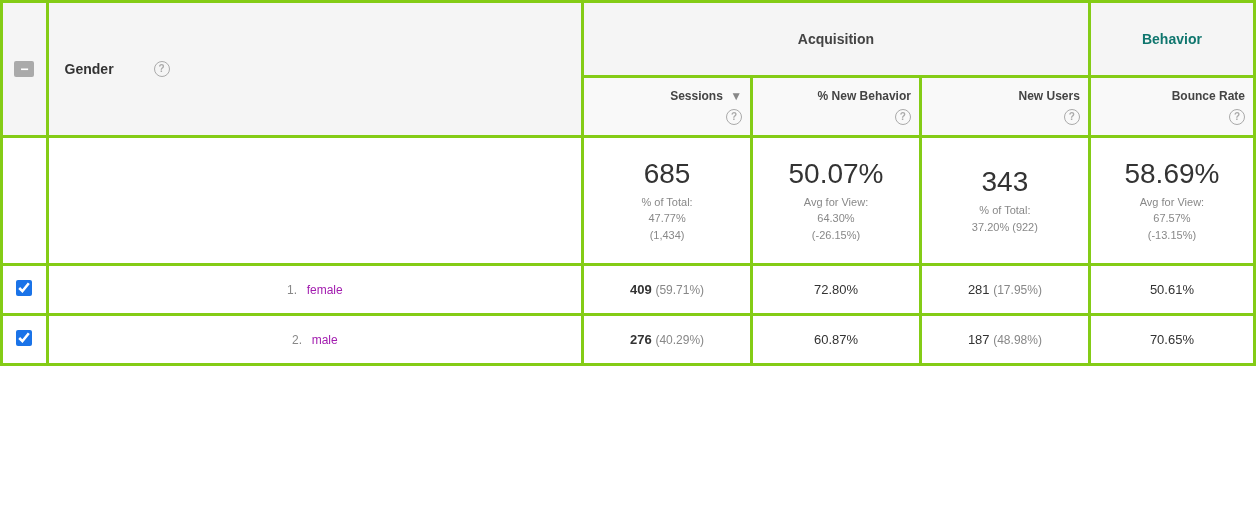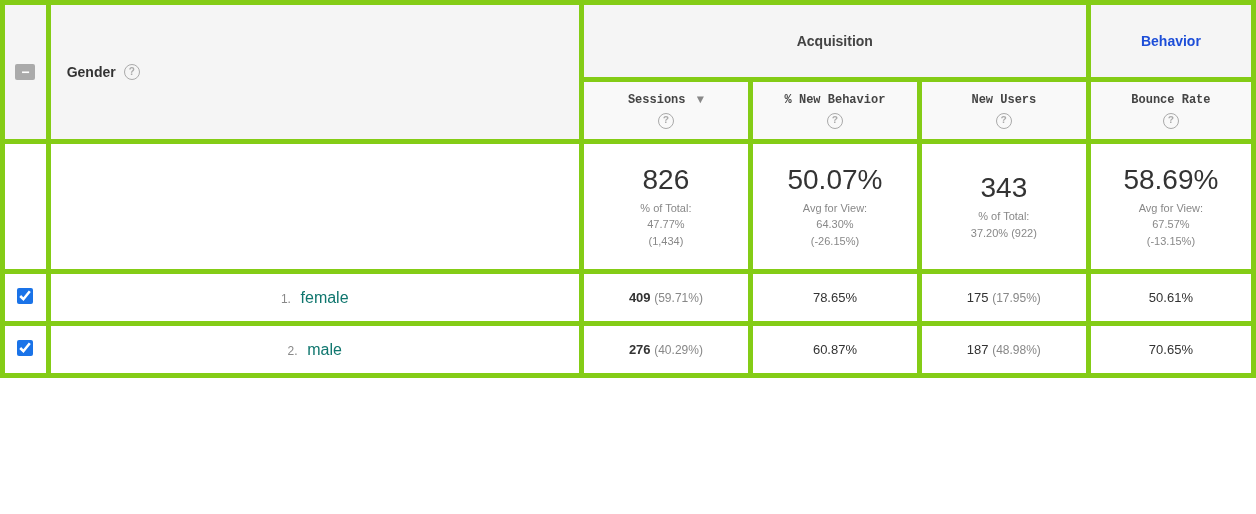--- a/index.html
+++ b/index.html
@@ -7,21 +7,21 @@
       font-family: Arial, sans-serif;
       font-size: 13px;
       color: #333;
       background: #fff;
     }
     table {
       width: 1256px;
       border-collapse: collapse;
     }
     th, td {
-      border: 5px solid #84cc16;
+      border: 3px solid #84cc16;
       padding: 0;
       vertical-align: middle;
     }
     .header-group-row th {
       background: #f5f5f5;
       font-weight: bold;
       text-align: center;
     }
     .col-label {
       width: 560px;
@@ -39,32 +39,31 @@
       font-size: 14px;
       font-weight: bold;
       color: #444;
     }
     .beh-header {
       background: #f5f5f5;
       text-align: left;
       padding: 28px 16px;
       font-size: 14px;
       font-weight: bold;
-      color: #1d4ed8;
+      color: #0f766e;
       margin-left: 28px;
     }
     .sub-header-row th {
       background: #f9f9f9;
-      text-align: center;
+      text-align: right;
       padding: 10px 8px;
       font-size: 12px;
       font-weight: bold;
       color: #444;
       line-height: 1.4;
-      font-family: Liberation Mono, monospace;
     }
     .question-icon {
       display: inline-flex;
       align-items: center;
       justify-content: center;
       width: 16px;
       height: 16px;
       border-radius: 50%;
       border: 1px solid #aaa;
       color: #aaa;
@@ -107,23 +106,23 @@
     }
     .row-num {
       color: #888;
       margin-right: 6px;
     }
     .link-cell {
       text-align: left;
       padding-left: 16px;
     }
     .gender-link {
-      color: #0f766e;
+      color: #a21caf;
       text-decoration: none;
-      font-size: 16px;
+      font-size: 12px;
     }
     .bold-value {
       font-weight: bold;
     }
     .pct-grey {
       color: #888;
       font-size: 12px;
     }
     .checkbox-cell {
       text-align: center;
@@ -145,20 +144,21 @@
       font-size: 14px;
       font-weight: bold;
       border-radius: 2px;
       cursor: pointer;
       line-height: 1;
     }
     .gender-label-wrapper {
       display: flex;
       align-items: center;
       padding: 10px 16px;
+      gap: 32px;
     }
   </style>
 </head>
 <body>
 
 <table>
 
   <thead>
     <tr class="header-group-row">
       <th class="col-toggle" rowspan="2">
@@ -197,21 +197,21 @@
         <span class="question-icon" style="margin-top:4px;display:inline-flex;">?</span>
       </th>
     </tr>
   </thead>
   <tbody>
 
     <tr class="totals-row">
       <td></td>
       <td></td>
       <td>
-        <span class="big-number">826</span>
+        <span class="big-number">685</span>
         <span class="sub-text">
           <span>% of Total:</span><br>
           <span>47.77%</span><br>
           <span>(1,434)</span>
         </span>
       </td>
       <td>
         <span class="big-number">50.07%</span>
         <span class="sub-text">
           <span>Avg for View:</span><br>
@@ -242,24 +242,24 @@
       </td>
       <td class="link-cell">
         <span class="row-num pct-grey">1.</span>
         <a class="gender-link" href="#">female</a>
       </td>
       <td>
         <span class="bold-value">409</span>
         <span class="pct-grey"> (59.71%)</span>
       </td>
       <td>
-        <span>78.65%</span>
-      </td>
-      <td>
-        <span>175</span>
+        <span>72.80%</span>
+      </td>
+      <td>
+        <span>281</span>
         <span class="pct-grey"> (17.95%)</span>
       </td>
       <td>
         <span>50.61%</span>
       </td>
     </tr>
 
     <tr class="data-row" id="row-1">
       <td class="checkbox-cell">
         <input type="checkbox" class="cb" checked="" style="">

